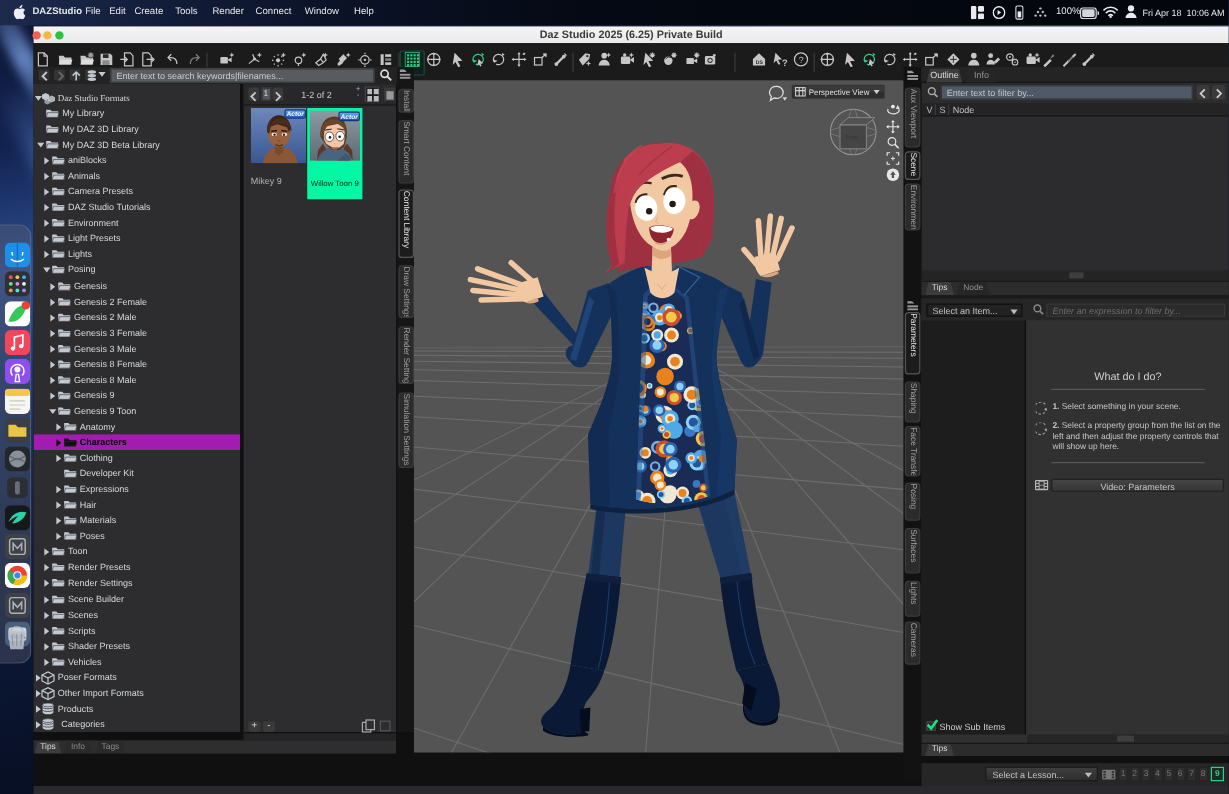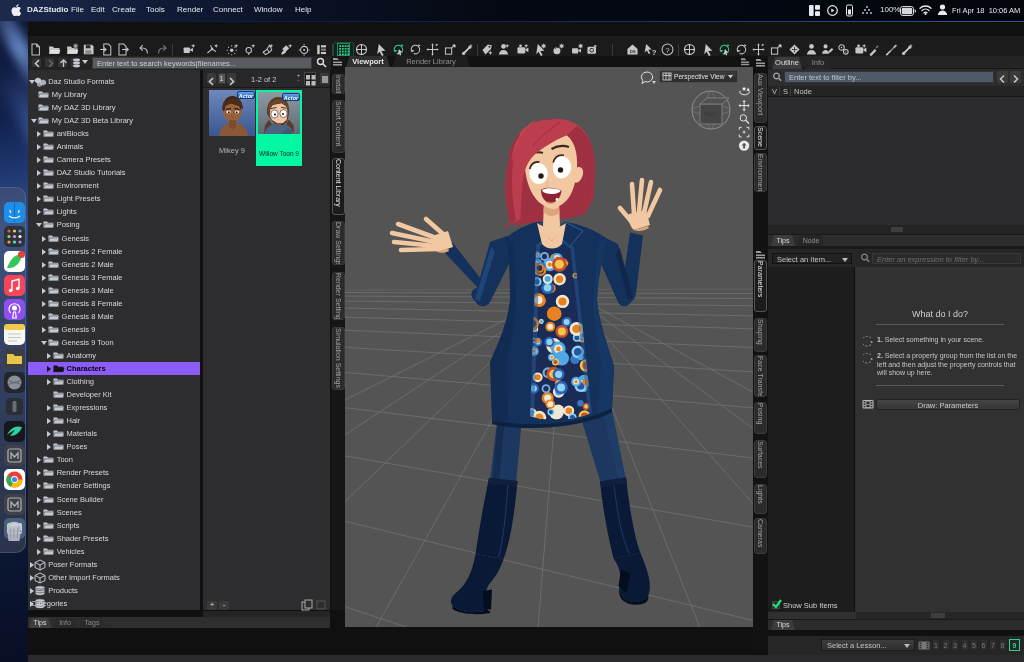--- a/index.html
+++ b/index.html
@@ -197,20 +197,25 @@
         <circle cx="7" cy="9" r="1.5" fill="#f2c84b"></circle>
         <path d="M4 14l4-4 3 3 3-4 4 5z" fill="#5a7a9a"></path>
       </svg></div>
     <svg style="position:absolute;left:17px;top:333px" width="20" height="22" viewBox="0 0 20 22">
       <path d="M3 5h14l-1.5 15h-11z" fill="#b9bec8" opacity="0.9"></path>
       <path d="M5 5c0-2 2-3.5 5-3.5s5 1.5 5 3.5" fill="none" stroke="#b9bec8" stroke-width="1.4"></path>
       <path d="M6 7.5l.8 10M10 7.5v10M14 7.5l-.8 10" stroke="#8a8f98" stroke-width="0.9"></path>
     </svg>
   </div>
 <div class="abs" id="win">
+  <div class="abs" id="titlebar">Daz Studio 2025 (6.25) Private Build
+    <div class="tl" style="left:-1px;background:#f35f57;"></div>
+    <div class="tl" style="left:8px;background:#f6b843;"></div>
+    <div class="tl" style="left:18px;background:#2ac33f;"></div>
+  </div>
   <div class="abs" id="toolbar">
       <svg class="tbi" style="left:-1px" width="17" height="17" viewBox="0 0 17 17">
         <path d="M4 1.5h6l3.5 3.5v10.5H4z" stroke="#c6c6c6" fill="none" stroke-width="1.3"></path>
         <path d="M10 1.5v3.5h3.5" stroke="#c6c6c6" fill="none" stroke-width="1.3"></path>
       </svg>
       <svg class="tbi" style="left:18px" width="17" height="17" viewBox="0 0 17 17">
         <path d="M1.5 4.5h5l1.5 2h7v7.5h-13z" fill="#c6c6c6"></path>
         <path d="M3 9h13l-2 5H1.5z" fill="#dedede"></path>
       </svg>
       <svg class="tbi" style="left:36px" width="17" height="17" viewBox="0 0 17 17">
@@ -489,21 +494,21 @@
         </svg>
       </div>
       <div style="position:absolute;left:54px;top:4px;width:0;height:0;border-left:3px solid transparent;border-right:3px solid transparent;border-top:4px solid #c3c9d1"></div>
       <div style="position:absolute;left:64px;top:1px;width:220px;height:12px;background:#585b60;border:1px solid #3a3a3a;color:#c9cdd3;font-size:7.5px;line-height:12px;padding-left:4px;white-space:nowrap;overflow:hidden">Enter text to search keywords|filenames...</div>
       <svg width="11" height="11" style="position:absolute;left:288px;top:1px" viewBox="0 0 11 11">
         <circle cx="4.5" cy="4.5" r="3" stroke="#e0e0e0" stroke-width="1.4" fill="none"></circle>
         <path d="M7 7l3 3" stroke="#e0e0e0" stroke-width="1.6"></path>
       </svg>
     </div>
   <div class="abs" id="tree">
-      <div class="trow" style="top:4.9px;">
+      <div class="trow" style="top:4.9px;font-family:Liberation Serif, serif;">
         <span class="arrd" style="left:0.5px;border-top-color:#c3c9d1"></span>
         <svg style="position:absolute;left:6.2px;top:1px" width="12" height="12" viewBox="0 0 12 12">
           <g fill="#c3c9d1">
             <path d="M1 3l3-1.5L7 3v3L4 7.5 1 6z"></path>
             <path d="M6 5l3-1.5L12 5v3L9 9.5 6 8z" opacity="0.85"></path>
             <path d="M3 7l2.5-1L8 7.2v2.6L5.5 11 3 9.8z" opacity="0.7"></path>
           </g>
         </svg>
         <span style="position:absolute;left:20.2px;color:#d6d9dd">Daz Studio Formats</span>
       </div>
@@ -666,21 +671,21 @@
         <span style="position:absolute;left:33.6px;color:#d6d9dd">Genesis 9 Toon</span>
       </div>
       <div class="trow" style="top:278.95px;">
         <span class="arr" style="left:19.1px;border-left-color:#c3c9d1"></span>
         <svg style="position:absolute;left:24.5px;top:1px" width="12" height="12" viewBox="0 0 12 12">
           <path d="M0.5 2.5h3.4l1.2 1.3h5.4v5H0.5z" fill="#c3c9d1"></path>
           <path d="M1.6 4.9h9.6l-1.3 3.9H0.6z" fill="#c3c9d1" stroke="#2d2d2f" stroke-width="0.5"></path>
         </svg>
         <span style="position:absolute;left:38.5px;color:#d6d9dd">Anatomy</span>
       </div>
-      <div class="trow" style="top:292.0px;background:#8b5cf6;">
+      <div class="trow" style="top:292.0px;background:#a21caf;">
         <span class="arr" style="left:19.1px;border-left-color:#111"></span>
         <svg style="position:absolute;left:24.5px;top:1px" width="12" height="12" viewBox="0 0 12 12">
           <path d="M0.5 2.5h3.4l1.2 1.3h5.4v5H0.5z" fill="#111"></path>
           <path d="M1.6 4.9h9.6l-1.3 3.9H0.6z" fill="#111" stroke="#2d2d2f" stroke-width="0.5"></path>
         </svg>
         <span style="position:absolute;left:38.5px;font-weight:bold;color:#000">Characters</span>
       </div>
       <div class="trow" style="top:305.05px;">
         <span class="arr" style="left:19.1px;border-left-color:#c3c9d1"></span>
         <svg style="position:absolute;left:24.5px;top:1px" width="12" height="12" viewBox="0 0 12 12">
@@ -829,21 +834,21 @@
         <span class="arr" style="left:1.5px;border-left-color:#c3c9d1"></span>
         <svg style="position:absolute;left:6.2px;top:1px" width="12" height="12" viewBox="0 0 12 12">
           <g fill="#c3c9d1">
             <path d="M1.5 2.5c0-1 2-1.7 4.5-1.7s4.5.7 4.5 1.7v6c0 1-2 1.7-4.5 1.7S1.5 9.5 1.5 8.5z"></path>
           </g>
           <g fill="none" stroke="#2d2d2f" stroke-width="0.6">
             <path d="M1.5 4.5c1 .8 2.5 1.1 4.5 1.1s3.5-.3 4.5-1.1M1.5 6.8c1 .8 2.5 1.1 4.5 1.1s3.5-.3 4.5-1.1"></path>
           </g>
           <ellipse cx="6" cy="2.5" rx="4.5" ry="1.6" fill="#c3c9d1" stroke="#2d2d2f" stroke-width="0.5"></ellipse>
         </svg>
-        <span style="position:absolute;left:3px;color:#d6d9dd">Categories</span>
+        <span style="position:absolute;left:23px;color:#d6d9dd">Categories</span>
       </div>
     </div>
   <div class="abs" id="thumbpanel">
       <div style="position:absolute;left:0;top:0;width:127px;height:18px;background:#28282a;border-bottom:1px solid #1a1a1a"></div>
       <div style="position:absolute;left:4px;top:3px;width:9px;height:11px;background:#3a3a3a;border-radius:2px"><svg width="9" height="11" viewBox="0 0 9 11">
           <path d="M6 2L2.5 5.5 6 9" stroke="#ccc" stroke-width="1.5" fill="none"></path>
         </svg></div>
       <div style="position:absolute;left:14.5px;top:3px;width:8px;height:11px;background:#55575b;border:1px solid #333;color:#ddd;font-size:7px;text-align:center;line-height:10px">1</div>
       <div style="position:absolute;left:24px;top:3px;width:9px;height:11px;background:#3a3a3a;border-radius:2px"><svg width="9" height="11" viewBox="0 0 9 11">
           <path d="M3 2l3.5 3.5L3 9" stroke="#ccc" stroke-width="1.5" fill="none"></path>
@@ -876,21 +881,21 @@
 <path d="M13.5 19.5c0-5 1-8 4-10l-1 5.5 3-5.5 6-1 5 2 2.5 4.5c1 1.5 1 3 .8 4.5l-2-4-8-2.5-7 1.5-2 5.5z" fill="#4a2d1c"></path>
 <ellipse cx="19.5" cy="22" rx="2.2" ry="1.4" fill="#fff"></ellipse>
         <ellipse cx="28" cy="22" rx="2.2" ry="1.4" fill="#fff"></ellipse>
 <circle cx="19.8" cy="22.2" r="1" fill="#241208"></circle>
         <circle cx="27.7" cy="22.2" r="1" fill="#241208"></circle>
 <path d="M16.8 19.5l5-0.8M25.5 18.7l5 .8" stroke="#241208" stroke-width="1.2" fill="none"></path>
 <path d="M22.5 26.5l1 1h1" stroke="#6e4226" stroke-width="0.8" fill="none"></path>
 <path d="M20.5 30.5c2 1.2 4.5 1.2 6.3 0" stroke="#50301c" stroke-width="1" fill="none"></path>
 </svg>
       <div style="position:absolute;left:34px;top:20.5px;width:18px;height:8px;border-radius:2px;background:linear-gradient(#63a8e8,#1a56b0);border:0.5px solid #0c3a80;color:#fff;font-size:5.5px;font-weight:bold;font-style:italic;text-align:center;line-height:8px">Actor</div>
-      <span style="position:absolute;left:6px;top:76px;width:46px;text-align:center;color:#b5b5b5;font-size:7.5px">Mikey 9</span>
+      <span style="position:absolute;left:6px;top:76px;width:46px;text-align:left;color:#b5b5b5;font-size:7.5px">Mikey 9</span>
       <div style="position:absolute;left:53px;top:19.5px;width:46px;height:76px;background:#04f7a2"></div>
       <svg style="position:absolute;left:55px;top:21.5px" width="42" height="42" viewBox="0 0 42 42">
 <defs>
           <linearGradient id="wbg" x1="0" y1="0" x2="0" y2="1">
             <stop offset="0" stop-color="#8e9aa2"></stop>
             <stop offset="1" stop-color="#5c6b74"></stop>
           </linearGradient>
         </defs>
 <rect width="42" height="42" fill="url(#wbg)"></rect>
 <path d="M6 42c1.5-6 5-9.5 9-10.5l5-1.2 5 1.2c4 1 8 4.5 9.5 10.5z" fill="#49647e"></path>
@@ -925,29 +930,20 @@
         <path d="M0 1h4l2 2H0z" fill="#999"></path>
         <rect x="0" y="4.5" width="9" height="1.6" fill="#999"></rect>
         <rect x="0" y="7" width="9" height="1.6" fill="#999"></rect>
       </svg>
       <div class="vtab" style="top:18px;height:20px;background:#2b2b2b;border:1px solid #3a3a3a;color:#a2a2a2;"><span style="writing-mode:vertical-rl;font-size:7px;white-space:nowrap;letter-spacing:0px">Install</span></div>
       <div class="vtab" style="top:44px;height:53px;background:#2b2b2b;border:1px solid #3a3a3a;color:#a2a2a2;"><span style="writing-mode:vertical-rl;font-size:7px;white-space:nowrap;letter-spacing:0px">Smart Content</span></div>
       <div class="vtab" style="top:102px;height:57px;background:#1c1c1c;border:1px solid #555;color:#e6e6e6;"><span style="writing-mode:vertical-rl;font-size:7px;white-space:nowrap;letter-spacing:0px">Content Library</span></div>
       <div class="vtab" style="top:165px;height:44px;background:#2b2b2b;border:1px solid #3a3a3a;color:#a2a2a2;"><span style="writing-mode:vertical-rl;font-size:7px;white-space:nowrap;letter-spacing:0px">Draw Settings</span></div>
       <div class="vtab" style="top:216px;height:48px;background:#2b2b2b;border:1px solid #3a3a3a;color:#a2a2a2;"><span style="writing-mode:vertical-rl;font-size:7px;white-space:nowrap;letter-spacing:0px">Render Settings</span></div>
       <div class="vtab" style="top:271px;height:63px;background:#2b2b2b;border:1px solid #3a3a3a;color:#a2a2a2;"><span style="writing-mode:vertical-rl;font-size:7px;white-space:nowrap;letter-spacing:0px">Simulation Settings</span></div>
-    </div>
-  <div class="abs" id="vptabs">
-      <div style="position:absolute;left:1px;top:0;width:44px;height:11px;background:#2f2f2f;clip-path:polygon(0 100%,8% 0,92% 0,100% 100%);color:#e8e8e8;font-size:7.5px;font-weight:bold;text-align:center;line-height:11px">Viewport</div>
-      <div style="position:absolute;left:47px;top:0;width:78px;height:11px;background:#1e1e1e;clip-path:polygon(0 100%,5% 0,95% 0,100% 100%);color:#8d8d8d;font-size:7.5px;text-align:center;line-height:11px">Render Library</div>
-      <svg style="position:absolute;left:396px;top:1px" width="10" height="9" viewBox="0 0 11 9">
-        <path d="M0 1h4l2 2H0z" fill="#999"></path>
-        <rect x="0" y="4.5" width="9" height="1.6" fill="#999"></rect>
-        <rect x="0" y="7" width="9" height="1.6" fill="#999"></rect>
-      </svg>
     </div>
   <div class="abs" id="viewport">
       <svg class="abs" style="left:0;top:0" width="408" height="560" viewBox="345 67 408 560">
         <rect x="345" y="67" width="408" height="560" fill="#545454"></rect>
         <defs>
           <clipPath id="floor">
             <rect x="345" y="290" width="408" height="337"></rect>
           </clipPath>
         </defs>
         <g clip-path="url(#floor)">
@@ -1373,21 +1369,21 @@
           <rect x="1.5" y="3" width="2" height="1.6"></rect>
           <rect x="1.5" y="5.4" width="2" height="1.6"></rect>
           <rect x="1.5" y="7.8" width="2" height="1.6"></rect>
           <rect x="8.5" y="3" width="2" height="1.6"></rect>
           <rect x="8.5" y="5.4" width="2" height="1.6"></rect>
           <rect x="8.5" y="7.8" width="2" height="1.6"></rect>
           <rect x="4.3" y="3.4" width="3.4" height="2.6"></rect>
           <rect x="4.3" y="6.6" width="3.4" height="2.6"></rect>
         </g>
       </svg>
-      <div style="position:absolute;left:108px;top:150px;width:144px;height:11px;background:linear-gradient(#454545,#353535);border:1px solid #222;border-radius:2px;color:#c9c9c9;font-size:7.5px;text-align:center;line-height:11px">Draw: Parameters</div>
+      <div style="position:absolute;left:108px;top:150px;width:144px;height:11px;background:linear-gradient(#454545,#353535);border:1px solid #222;border-radius:2px;color:#c9c9c9;font-size:7.5px;text-align:center;line-height:11px">Video: Parameters</div>
       <div style="position:absolute;left:4px;top:352px;width:8px;height:8px;background:#2a2a2a;border:1px solid #444"></div>
       <svg style="position:absolute;left:3px;top:349px" width="12" height="12" viewBox="0 0 12 12">
         <path d="M2 6l3 3 5-7" stroke="#17e37f" stroke-width="2.2" fill="none"></path>
       </svg>
       <span style="position:absolute;left:15px;top:352px;color:#cfcfcf;font-size:7.5px">Show Sub Items</span>
       <div style="position:absolute;left:88px;top:363px;width:168px;height:7px;background:#262626">
         <div style="position:absolute;left:75px;top:1px;width:14px;height:5px;background:#3e3e3e"></div>
       </div>
       <div style="position:absolute;left:0;top:370px;width:256px;height:11px;background:#2c2c2c;border-top:1px solid #191919"></div>
       <div style="position:absolute;left:3px;top:371px;width:24px;height:10px;background:#3c3c3c;clip-path:polygon(0 100%,12% 0,88% 0,100% 100%);color:#ddd;font-size:7px;text-align:center;line-height:10px">Tips</div>

